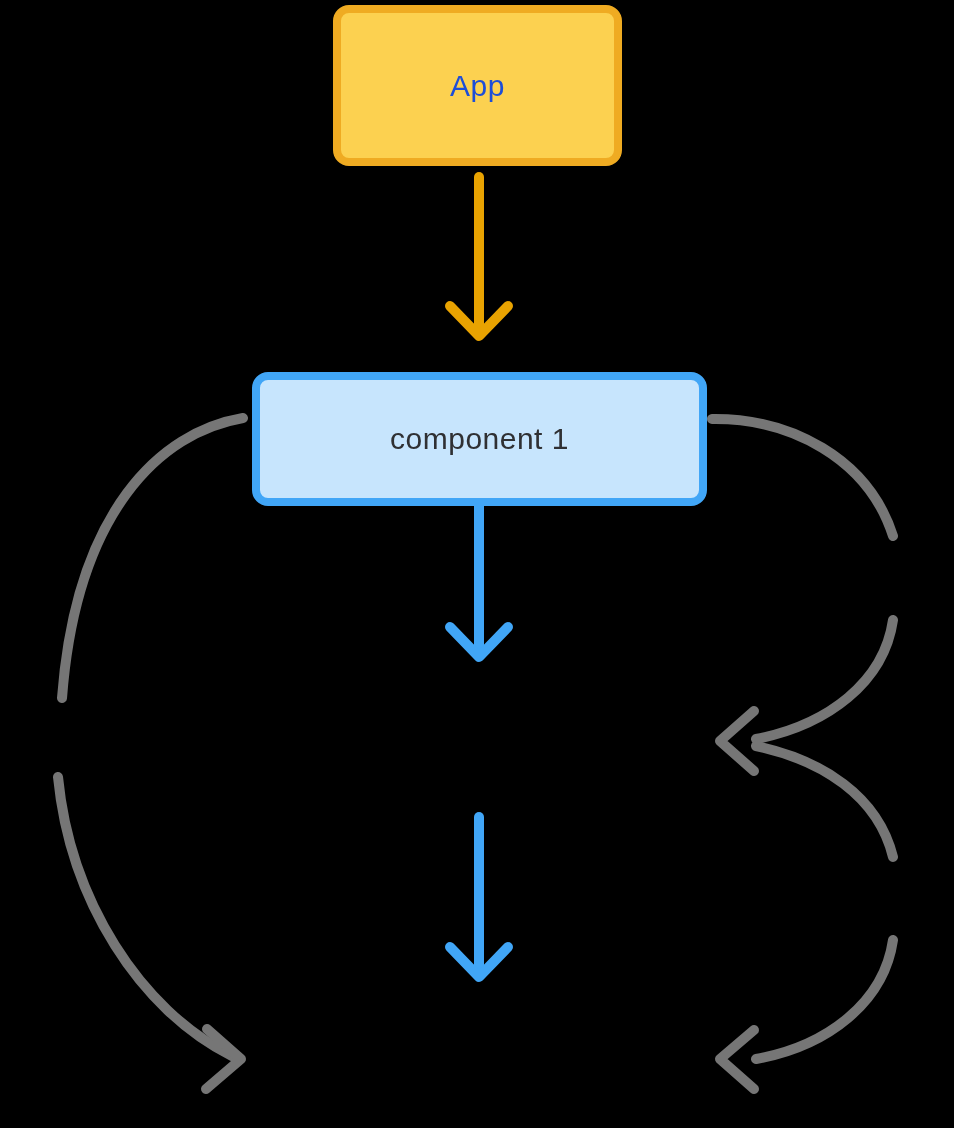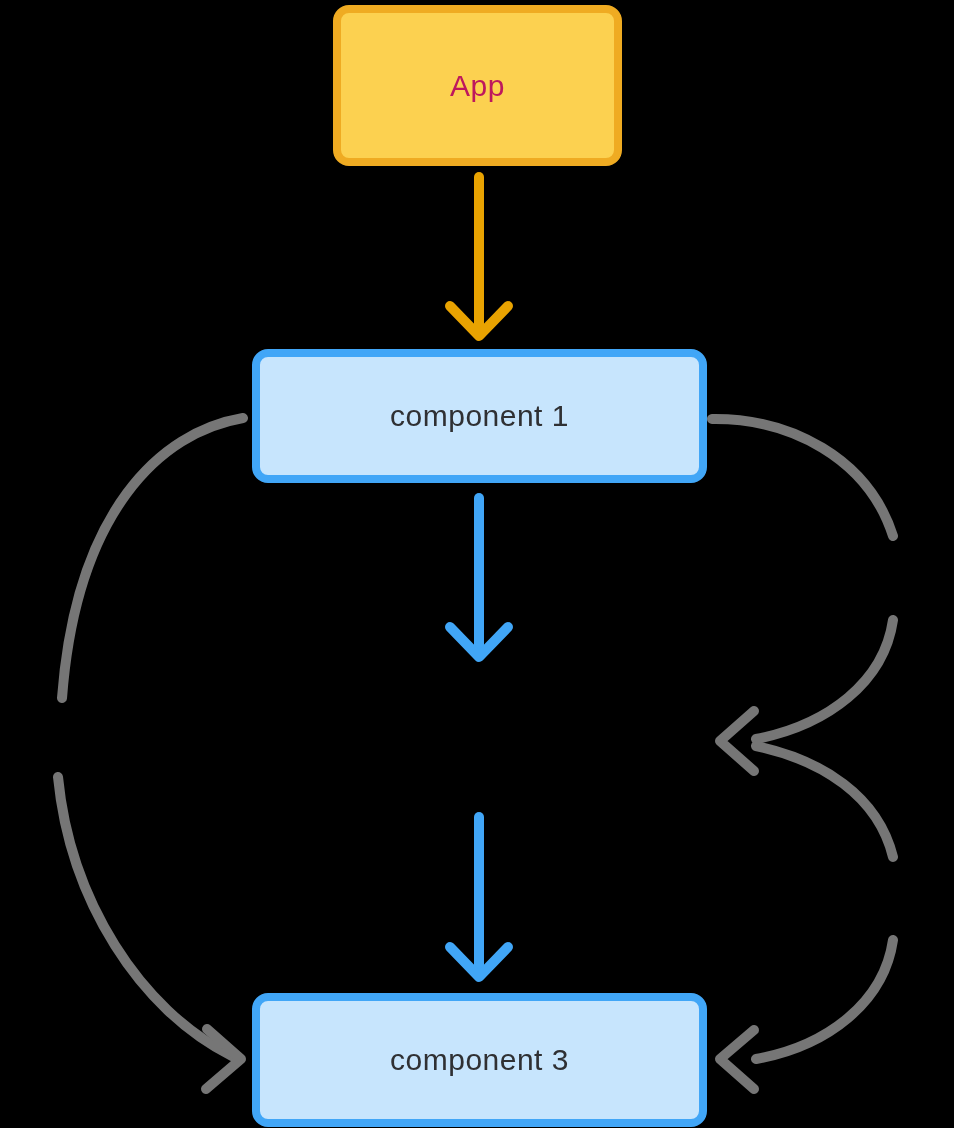--- a/index.html
+++ b/index.html
@@ -32,31 +32,31 @@
     font-size: 30px;
     letter-spacing: 0.5px;
   }
   .node-app {
     left: 333px;
     top: 5px;
     width: 289px;
     height: 161px;
     background: #FCD150;
     border: 8px solid #EFAB22;
-    color: #be185d;
+    color: #1d4ed8;
   }
   .node-comp {
     left: 252px;
     width: 455px;
     height: 134px;
     background: #C7E5FD;
     border: 8px solid #41A6F7;
     color: #2F3033;
   }
-  .node-comp1 { top: 349px; }
+  .node-comp1 { top: 372px; }
   .node-comp2 { top: 675px; }
   .node-comp3 { top: 993px; }
   .node-label {
     pointer-events: none;
   }
 </style>
 </head>
 <body>
 
 <div class="stage">
@@ -99,17 +99,14 @@
 
   <div class="node node-app">
     <span class="node-label">App</span>
   </div>
 
   <div class="node node-comp node-comp1">
     <span class="node-label">component 1</span>
   </div>
 
 
-  <div class="node node-comp node-comp3">
-    <span class="node-label">component 3</span>
-  </div>
 
 </div>
 
 </body></html>

